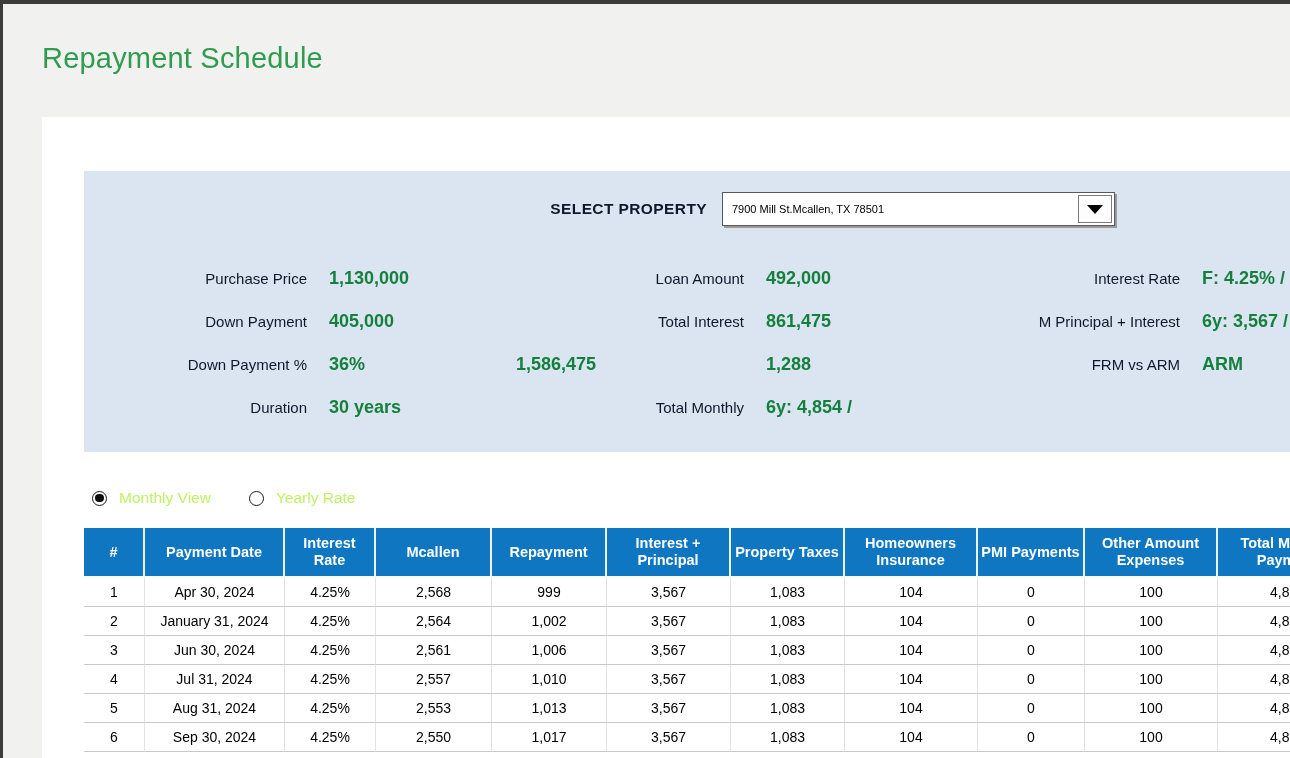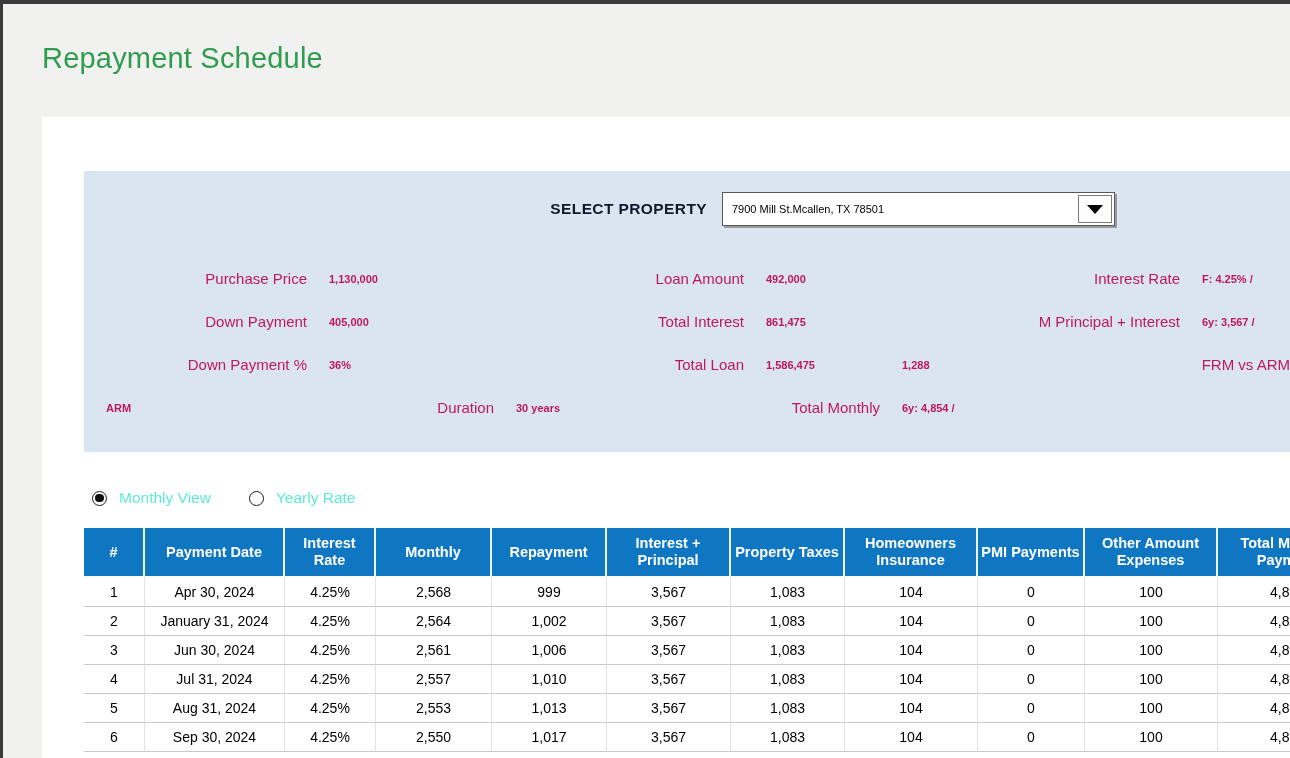--- a/index.html
+++ b/index.html
@@ -20,25 +20,25 @@
   .combo{position:absolute; left:638px; top:21px; width:393px; height:34px; background:#fff;
      border:1px solid #595959; box-shadow:2px 2px 0 #9a9a9a; box-sizing:border-box; cursor:default;}
   .combo-value{position:absolute; left:9px; top:0; right:44px; height:28px; line-height:32px;
      font-size:11px; color:#000; white-space:nowrap; overflow:hidden;}
   .combo-btn{position:absolute; right:2px; top:2px; bottom:2px; width:34px; background:#fdfdfd;
      border:1px solid #7a7a7a; box-sizing:border-box; display:flex; align-items:center; justify-content:center;}
   .tri-down{width:0; height:0; border-left:8px solid transparent; border-right:8px solid transparent; border-top:9px solid #000;}
 
   .summary{position:absolute; left:0; top:86px; width:100%;
      display:grid; grid-template-columns:223px 187px 250px 136px 300px 1fr; grid-auto-rows:43px; align-items:center;}
-  .s-label{text-align:right; font-size:15px; color:#be185d; white-space:nowrap;}
-  .s-value{padding-left:22px; font-size:11px; font-weight:700; color:#be185d; white-space:nowrap; overflow:hidden;}
-
-  
-  .view-toggle{position:absolute; left:92px; top:489px; display:flex; align-items:flex-end; font-size:15.5px; color:#5eead4;}
+  .s-label{text-align:right; font-size:15px; color:#0f172a; white-space:nowrap;}
+  .s-value{padding-left:22px; font-size:18px; font-weight:700; color:#15803d; white-space:nowrap; overflow:hidden;}
+
+  
+  .view-toggle{position:absolute; left:92px; top:489px; display:flex; align-items:flex-end; font-size:15.5px; color:#bef264;}
   .radio-option{display:flex; align-items:center; cursor:default;}
   .radio{width:13px; height:13px; border:1.6px solid #1a1a1a; border-radius:50%; background:#fff; position:relative; flex:0 0 auto;}
   .radio-option.checked .radio::after{content:""; position:absolute; left:2.4px; top:2.4px; right:2.4px; bottom:2.4px; background:#0d0d0d; border-radius:50%;}
   .radio-label{margin-left:12px; white-space:nowrap;}
   .radio-option + .radio-option{margin-left:38px;}
 
   
   .table-wrap{position:absolute; left:84px; top:528px; width:1206px; height:230px; overflow:hidden;}
   table.sched{table-layout:fixed; border-collapse:separate; border-spacing:0; width:1274px;}
   table.sched th{height:50px; background:#0f76c2; color:#fff; font-size:14.5px; font-weight:700; line-height:17px;
@@ -77,21 +77,20 @@
 
       <div class="s-label">Down Payment</div>
       <div class="s-value">405,000</div>
       <div class="s-label">Total Interest</div>
       <div class="s-value">861,475</div>
       <div class="s-label">M Principal + Interest</div>
       <div class="s-value">6y: 3,567 /</div>
 
       <div class="s-label">Down Payment %</div>
       <div class="s-value">36%</div>
-      <div class="s-label">Total Loan</div>
       <div class="s-value">1,586,475</div>
       <div class="s-value">1,288</div>
 
       <div class="s-label">FRM vs ARM</div>
       <div class="s-value">ARM</div>
       <div class="s-label">Duration</div>
       <div class="s-value">30 years</div>
       <div class="s-label">Total Monthly</div>
       <div class="s-value">6y: 4,854 /</div>
     </div>
@@ -121,21 +120,21 @@
           <col style="width: 133px;">
           <col style="width: 107px;">
           <col style="width: 133px;">
           <col style="width: 140px;">
         </colgroup>
       <thead>
         <tr>
           <th>#</th>
           <th>Payment Date</th>
           <th>Interest Rate</th>
-          <th>Monthly</th>
+          <th>Mcallen</th>
           <th>Repayment</th>
           <th>Interest + Principal</th>
           <th>Property Taxes</th>
           <th>Homeowners Insurance</th>
           <th>PMI Payments</th>
           <th>Other Amount Expenses</th>
           <th>Total Monthly Payment</th>
         </tr>
       </thead>
       <tbody>

